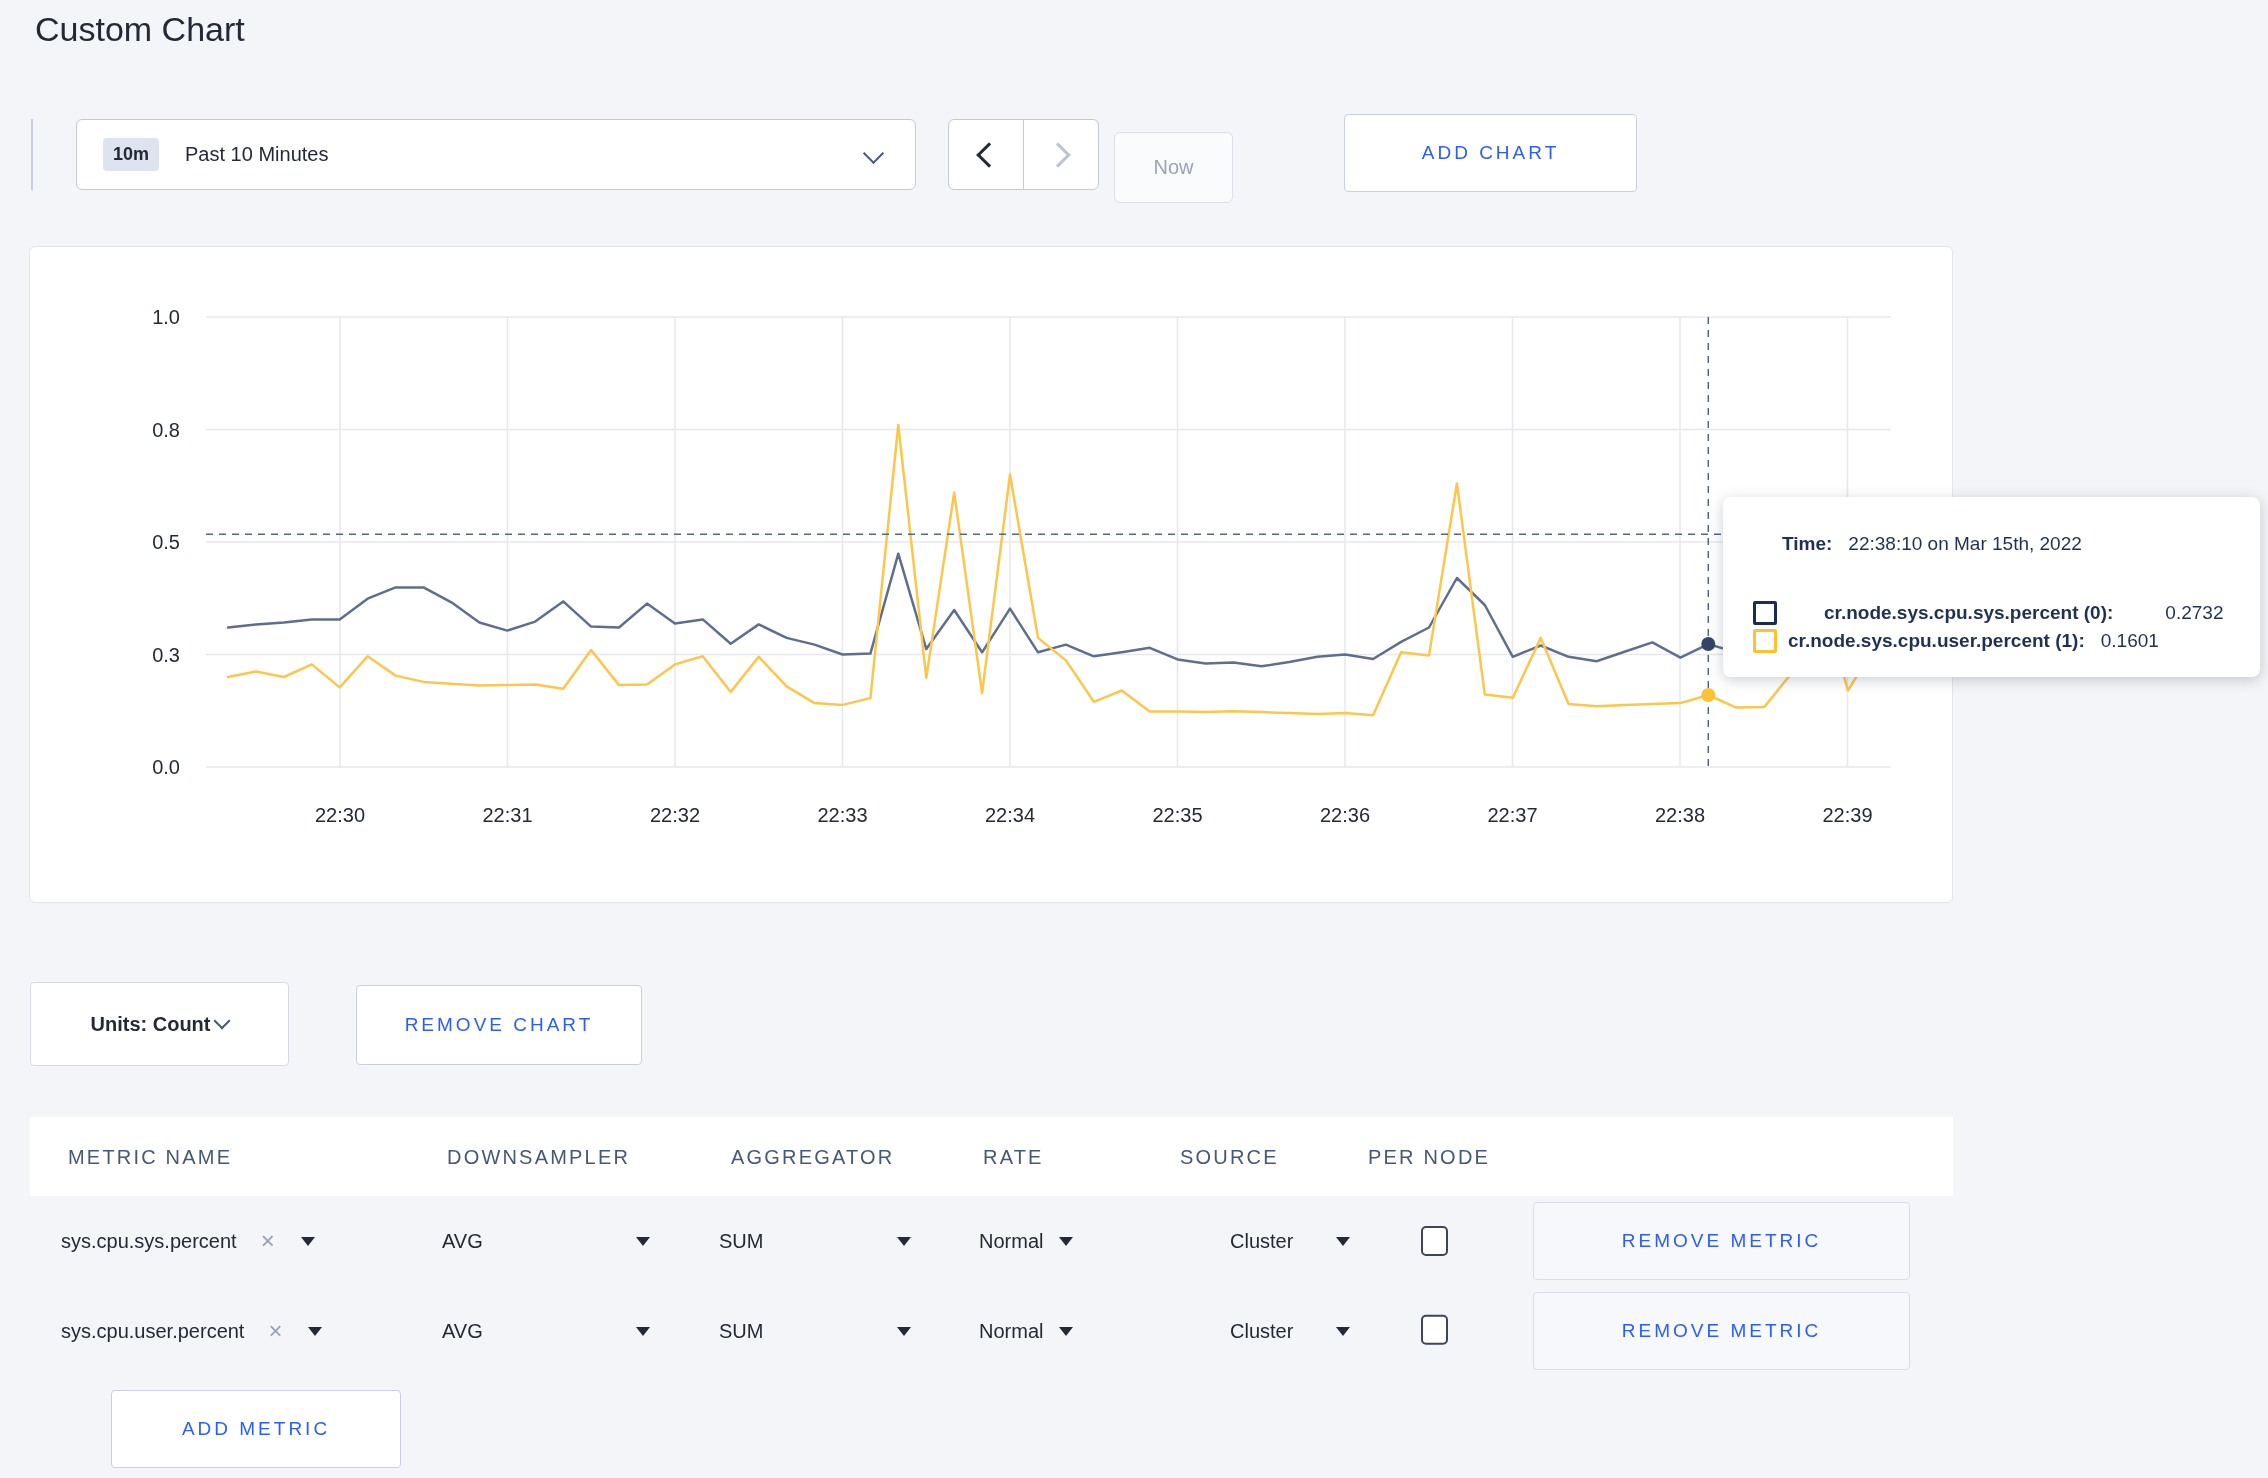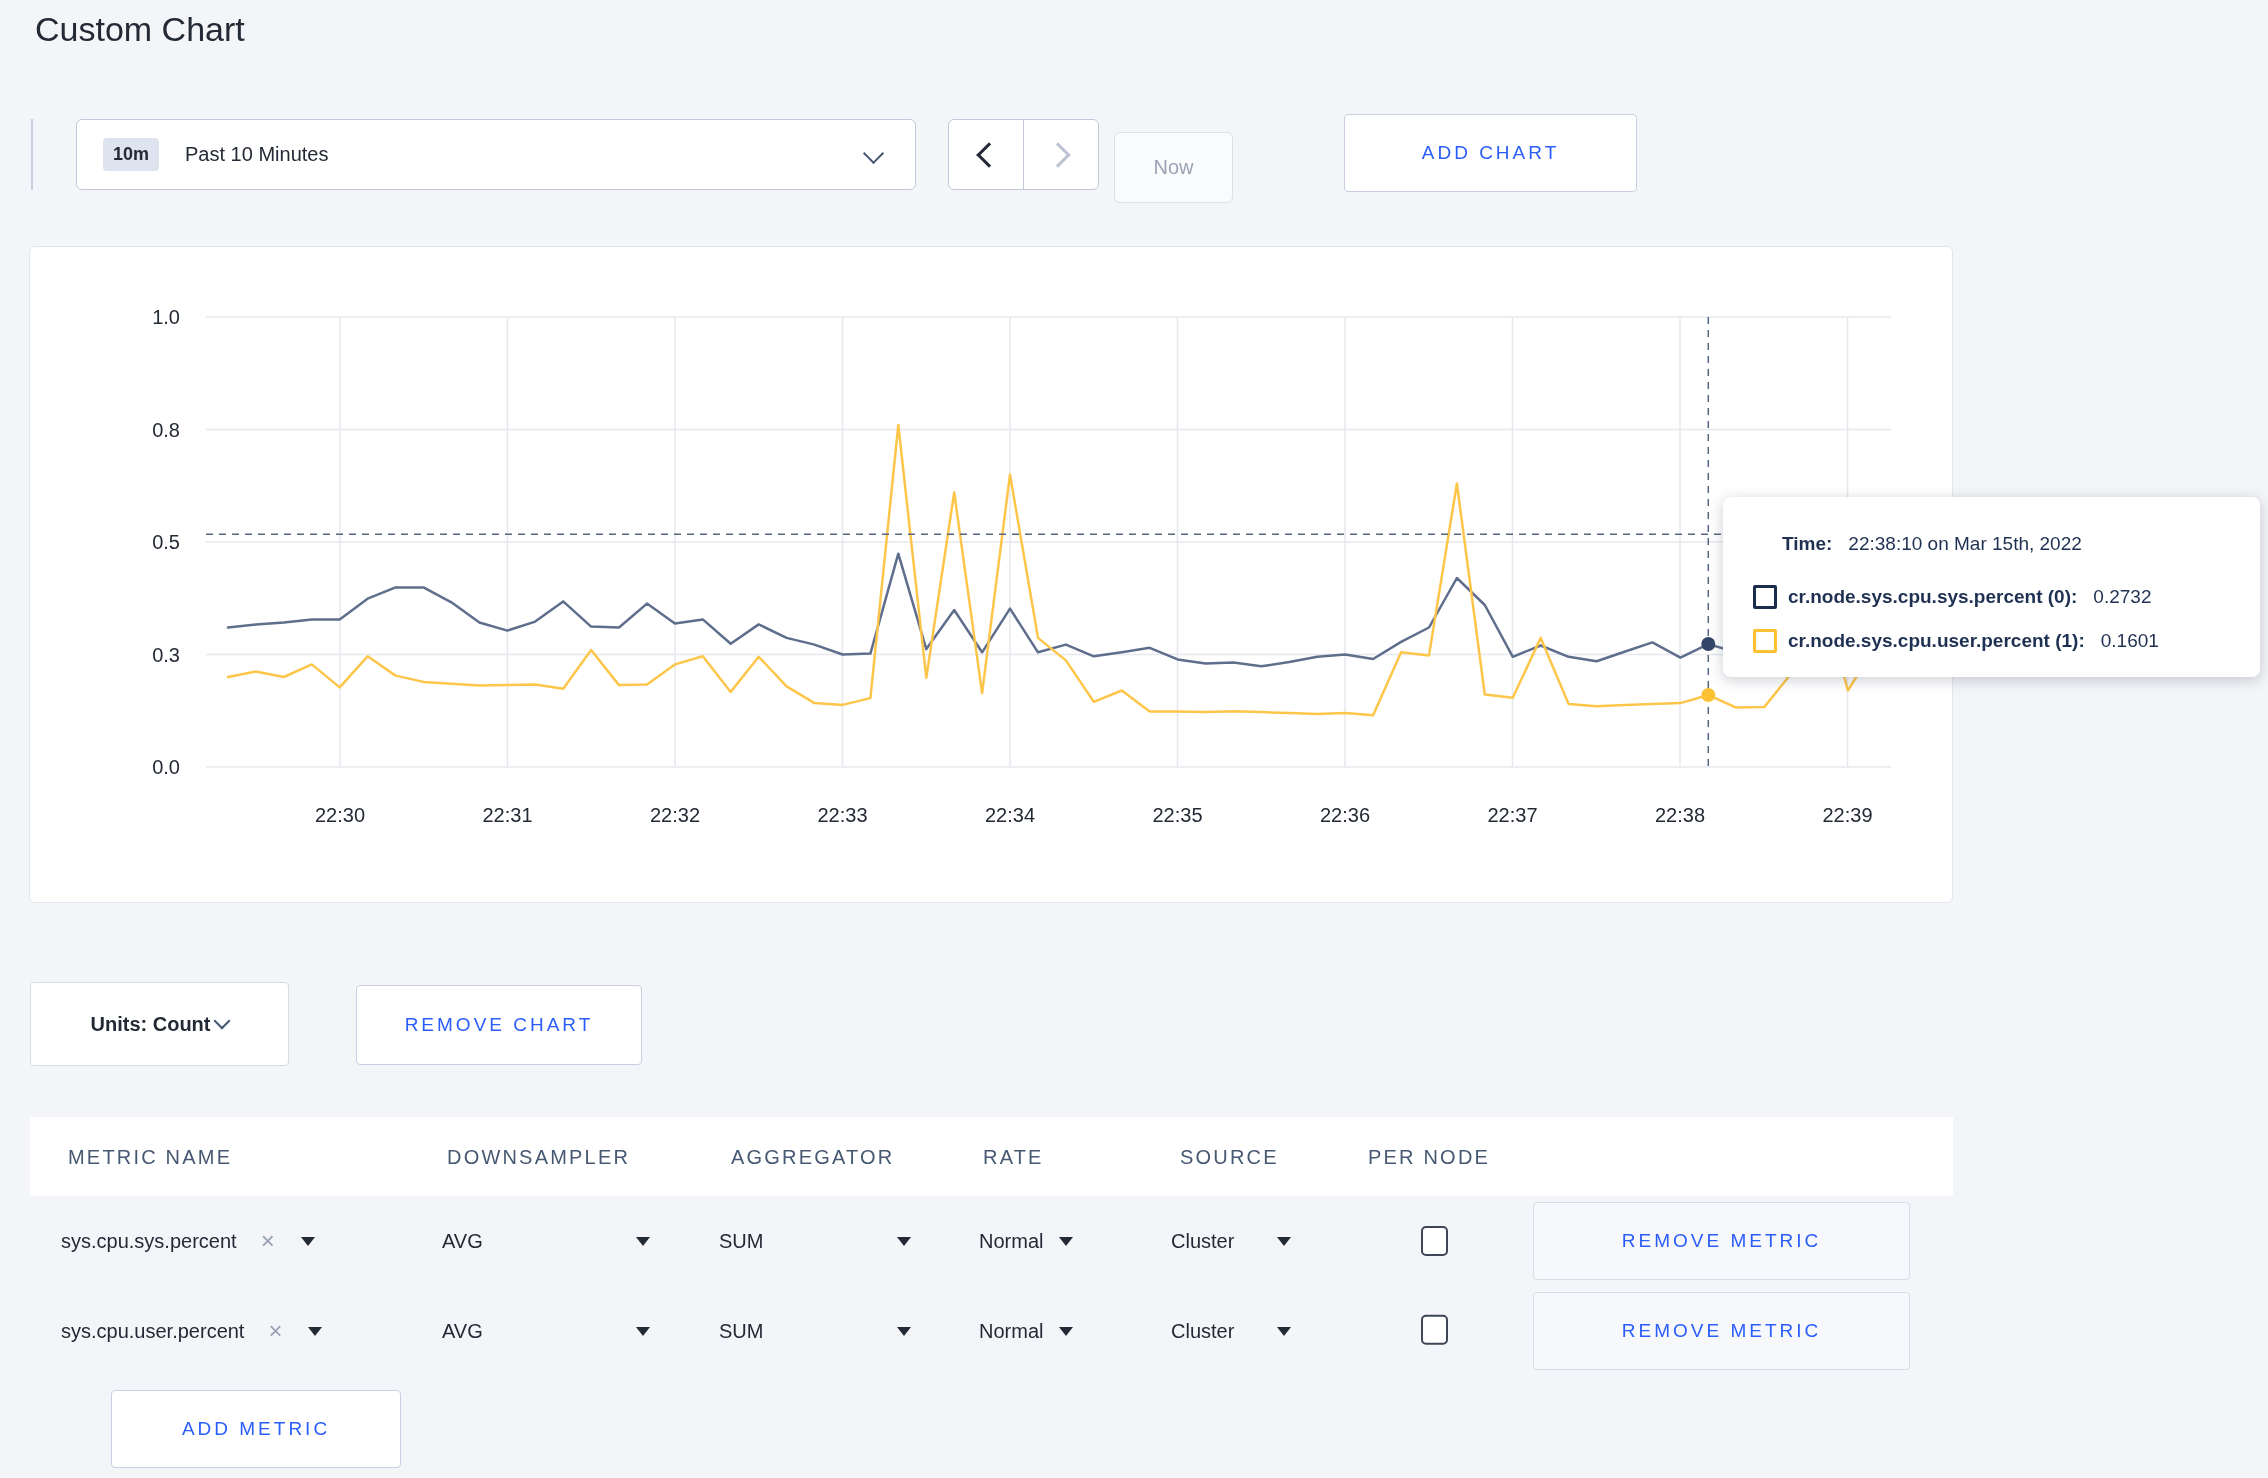--- a/index.html
+++ b/index.html
@@ -34,21 +34,21 @@
     border:1px solid #e2e5ec;border-radius:6px;box-sizing:border-box;}
   .chart-card svg{position:absolute;left:0;top:0;}
   svg text{font-family:"Liberation Sans",sans-serif;}
 
   
   .tooltip{position:absolute;left:1723px;top:497px;width:537px;height:180px;background:#fff;
     border-radius:8px;box-shadow:0 3px 14px rgba(70,80,100,0.28);z-index:5;}
   .tt-time{position:absolute;left:59px;top:36px;font-size:19px;color:#1f3152;}
   .tt-time-label{font-weight:bold;margin-right:16px;}
   .tt-row{position:absolute;left:30px;display:flex;align-items:center;}
-  .tt-row-0{top:88px;} .tt-row-1{top:132px;}
+  .tt-row-0{top:104px;gap:36px;} .tt-row-1{top:132px;}
   .tt-swatch{width:18px;height:18px;border-radius:2px;background:#fff;margin-right:11px;box-sizing:content-box;}
   .tt-label{font-weight:bold;font-size:19px;color:#1f3152;}
   .tt-value{margin-left:16px;font-size:19px;color:#1f3152;}
 
   
   .units-btn{position:absolute;left:30px;top:982px;width:259px;height:84px;background:#fff;
     border:1px solid #d6dae5;border-radius:4px;display:flex;align-items:center;justify-content:center;gap:6px;}
   .units-text{font-size:20px;font-weight:bold;color:#242a35;}
   .units-chev{width:10px;height:10px;border-left:2px solid #475872;border-bottom:2px solid #475872;
     transform:rotate(-45deg);margin-top:-6px;}
@@ -57,21 +57,21 @@
   
   .table-head{position:absolute;left:30px;top:1117px;width:1923px;height:79px;background:#fff;}
   .th{position:absolute;top:50%;transform:translateY(-50%);font-size:20px;letter-spacing:2.2px;
     color:#475872;font-weight:500;white-space:nowrap;}
   .th-0{left:38px;} .th-1{left:417px;} .th-2{left:701px;} .th-3{left:953px;} .th-4{left:1150px;} .th-5{left:1338px;}
   .trow{position:absolute;left:30px;width:1923px;height:90px;}
   .trow-0{top:1196px;} .trow-1{top:1286px;}
   .cell{position:absolute;top:0;height:100%;display:flex;align-items:center;font-size:20px;}
   .cell-metric{left:31px;}
   .cell-downsampler{left:412px;width:208px;} .cell-aggregator{left:689px;width:192px;}
-  .cell-rate{left:949px;} .cell-source{left:1141px;gap:27px;}
+  .cell-rate{left:949px;} .cell-source{left:1200px;gap:27px;}
   .caret{width:0;height:0;border-left:7px solid transparent;border-right:7px solid transparent;
     border-top:9px solid #242a35;display:inline-block;}
   .caret-end{position:absolute;right:0;}
   .x-icon{color:#98a1b3;font-size:24px;margin-left:24px;line-height:1;}
   .cell-metric .caret{margin-left:26px;}
   .cell-rate .caret,.cell-source .caret{margin-left:16px;}
   .checkbox{position:absolute;left:1391px;top:50%;transform:translateY(-50%);width:27px;height:30px;
     background:#fff;border:2px solid #3e4554;border-radius:5px;cursor:pointer;box-sizing:border-box;}
   .trow-1 .checkbox{transform:translateY(-54%);}
   .remove-metric-btn{position:absolute;left:1457px;top:6px;width:377px;height:78px;background:#f7f8fb;

